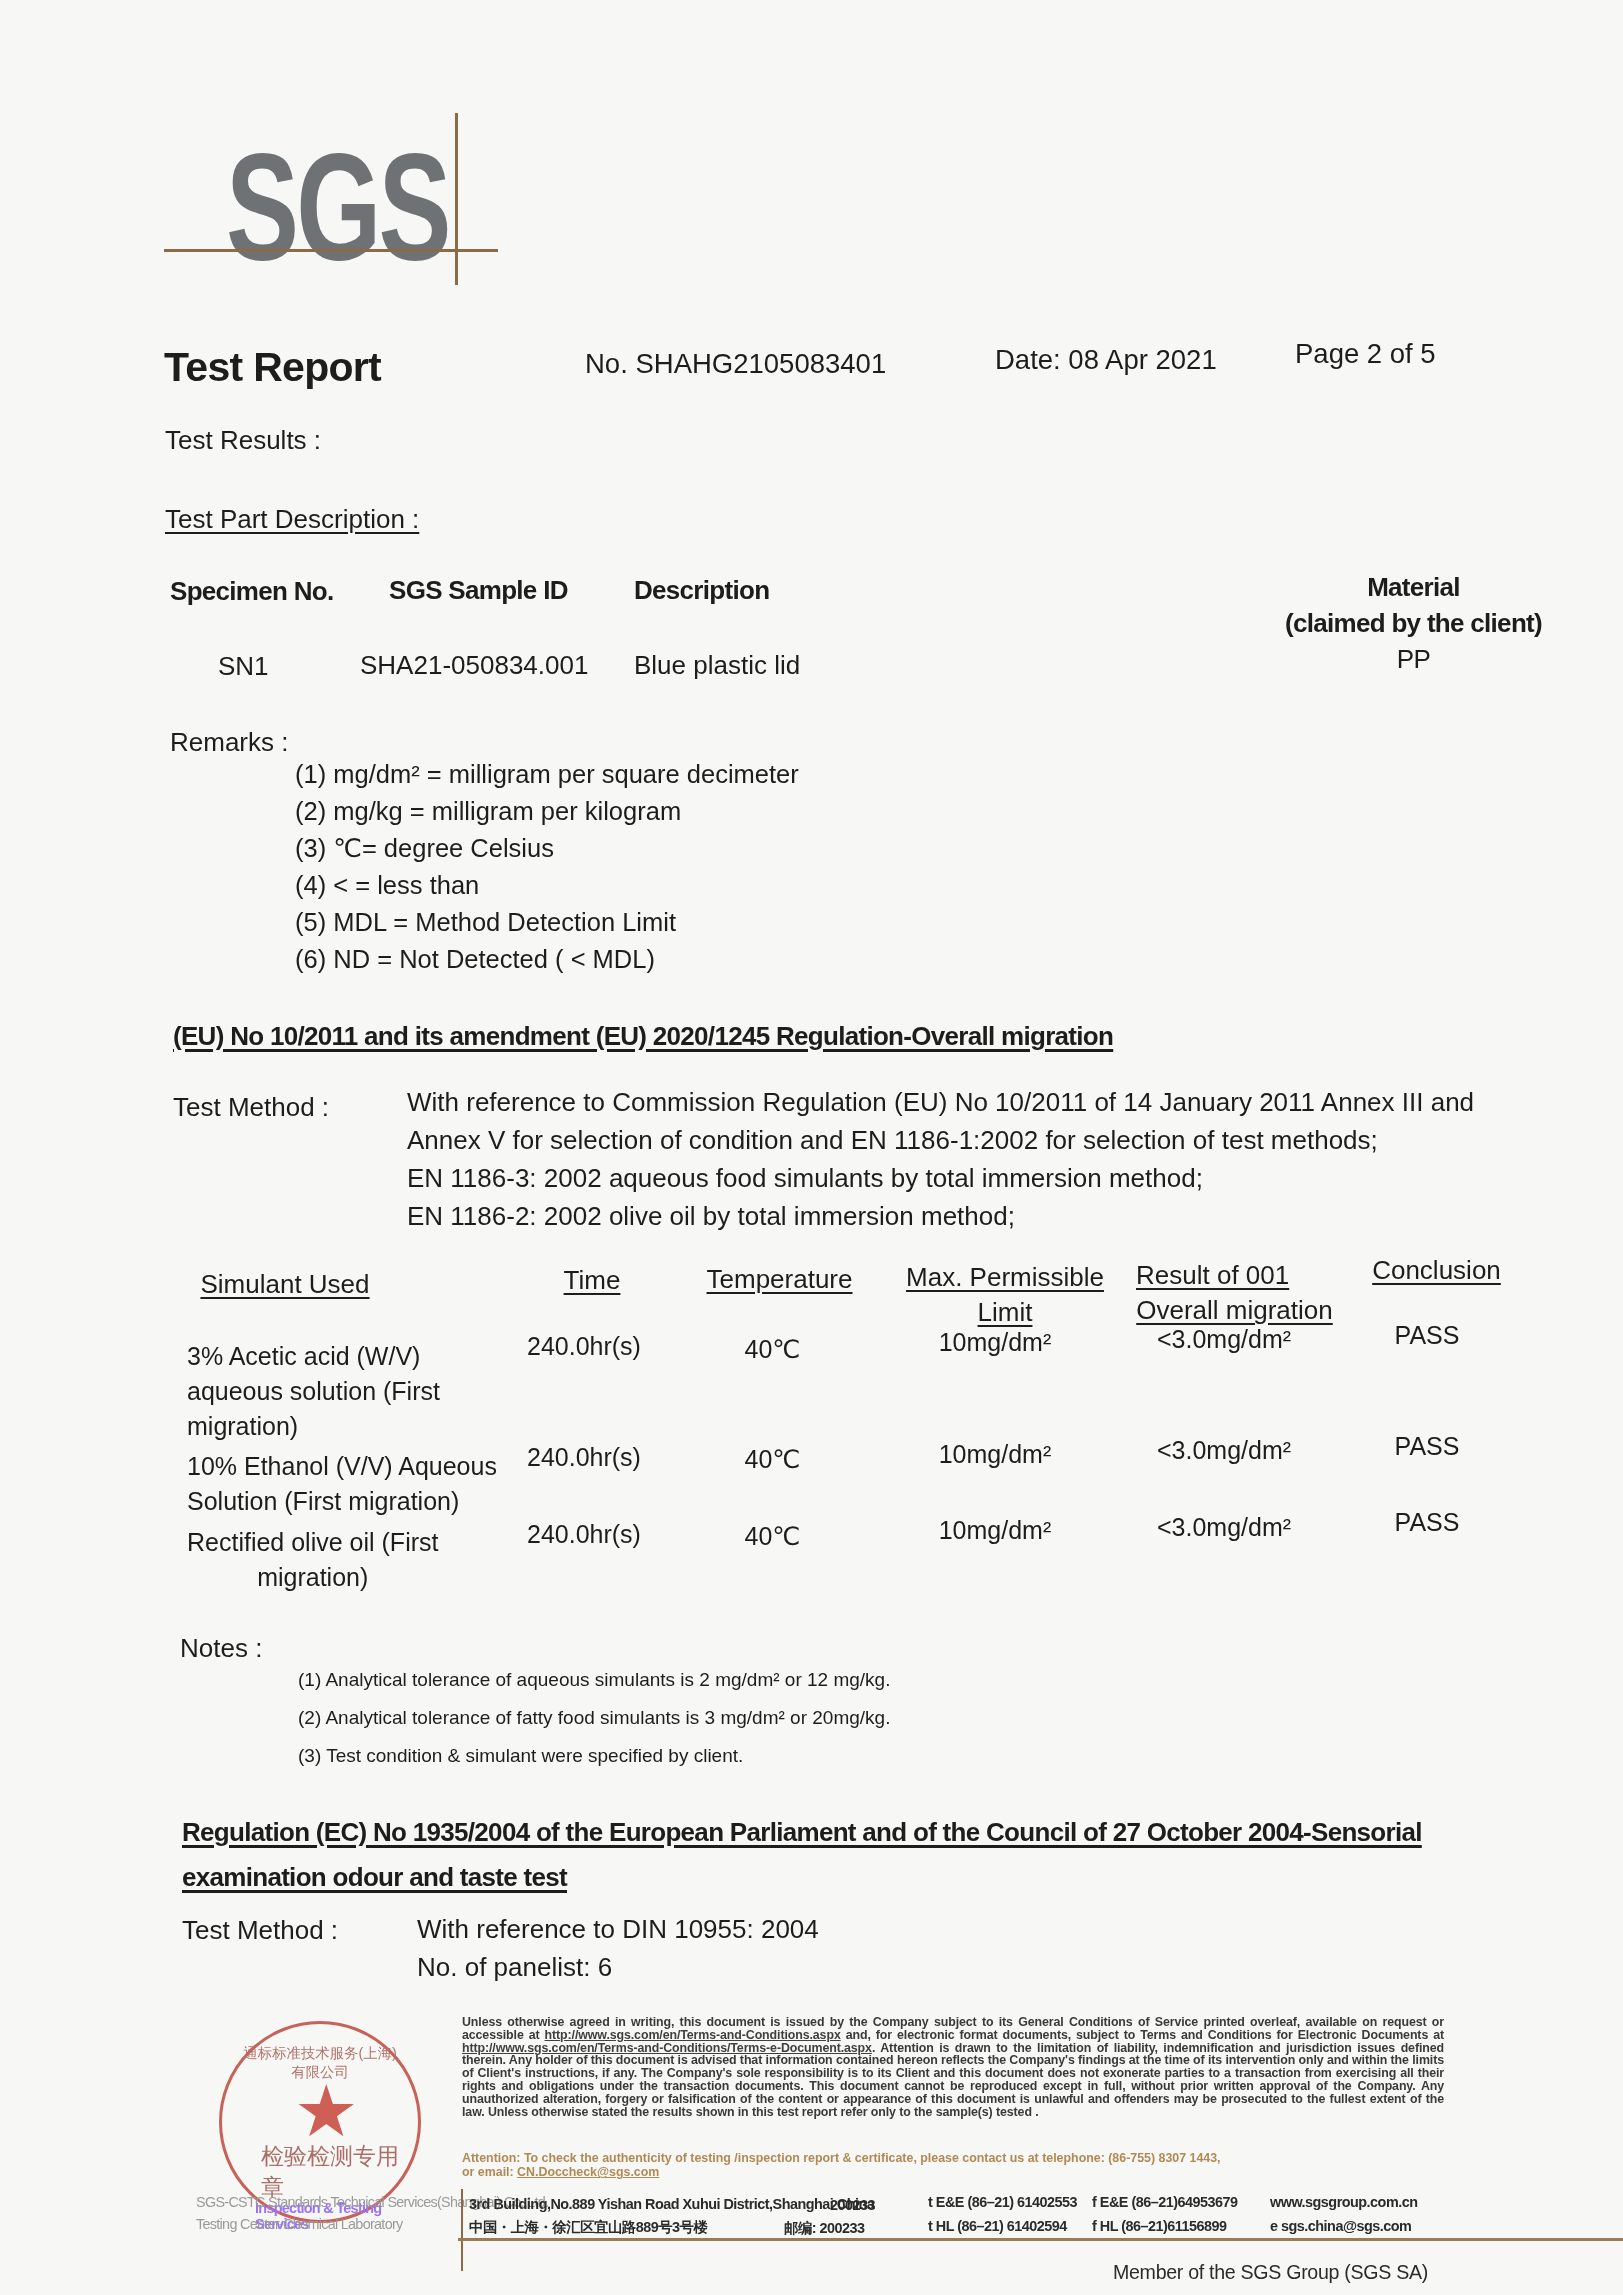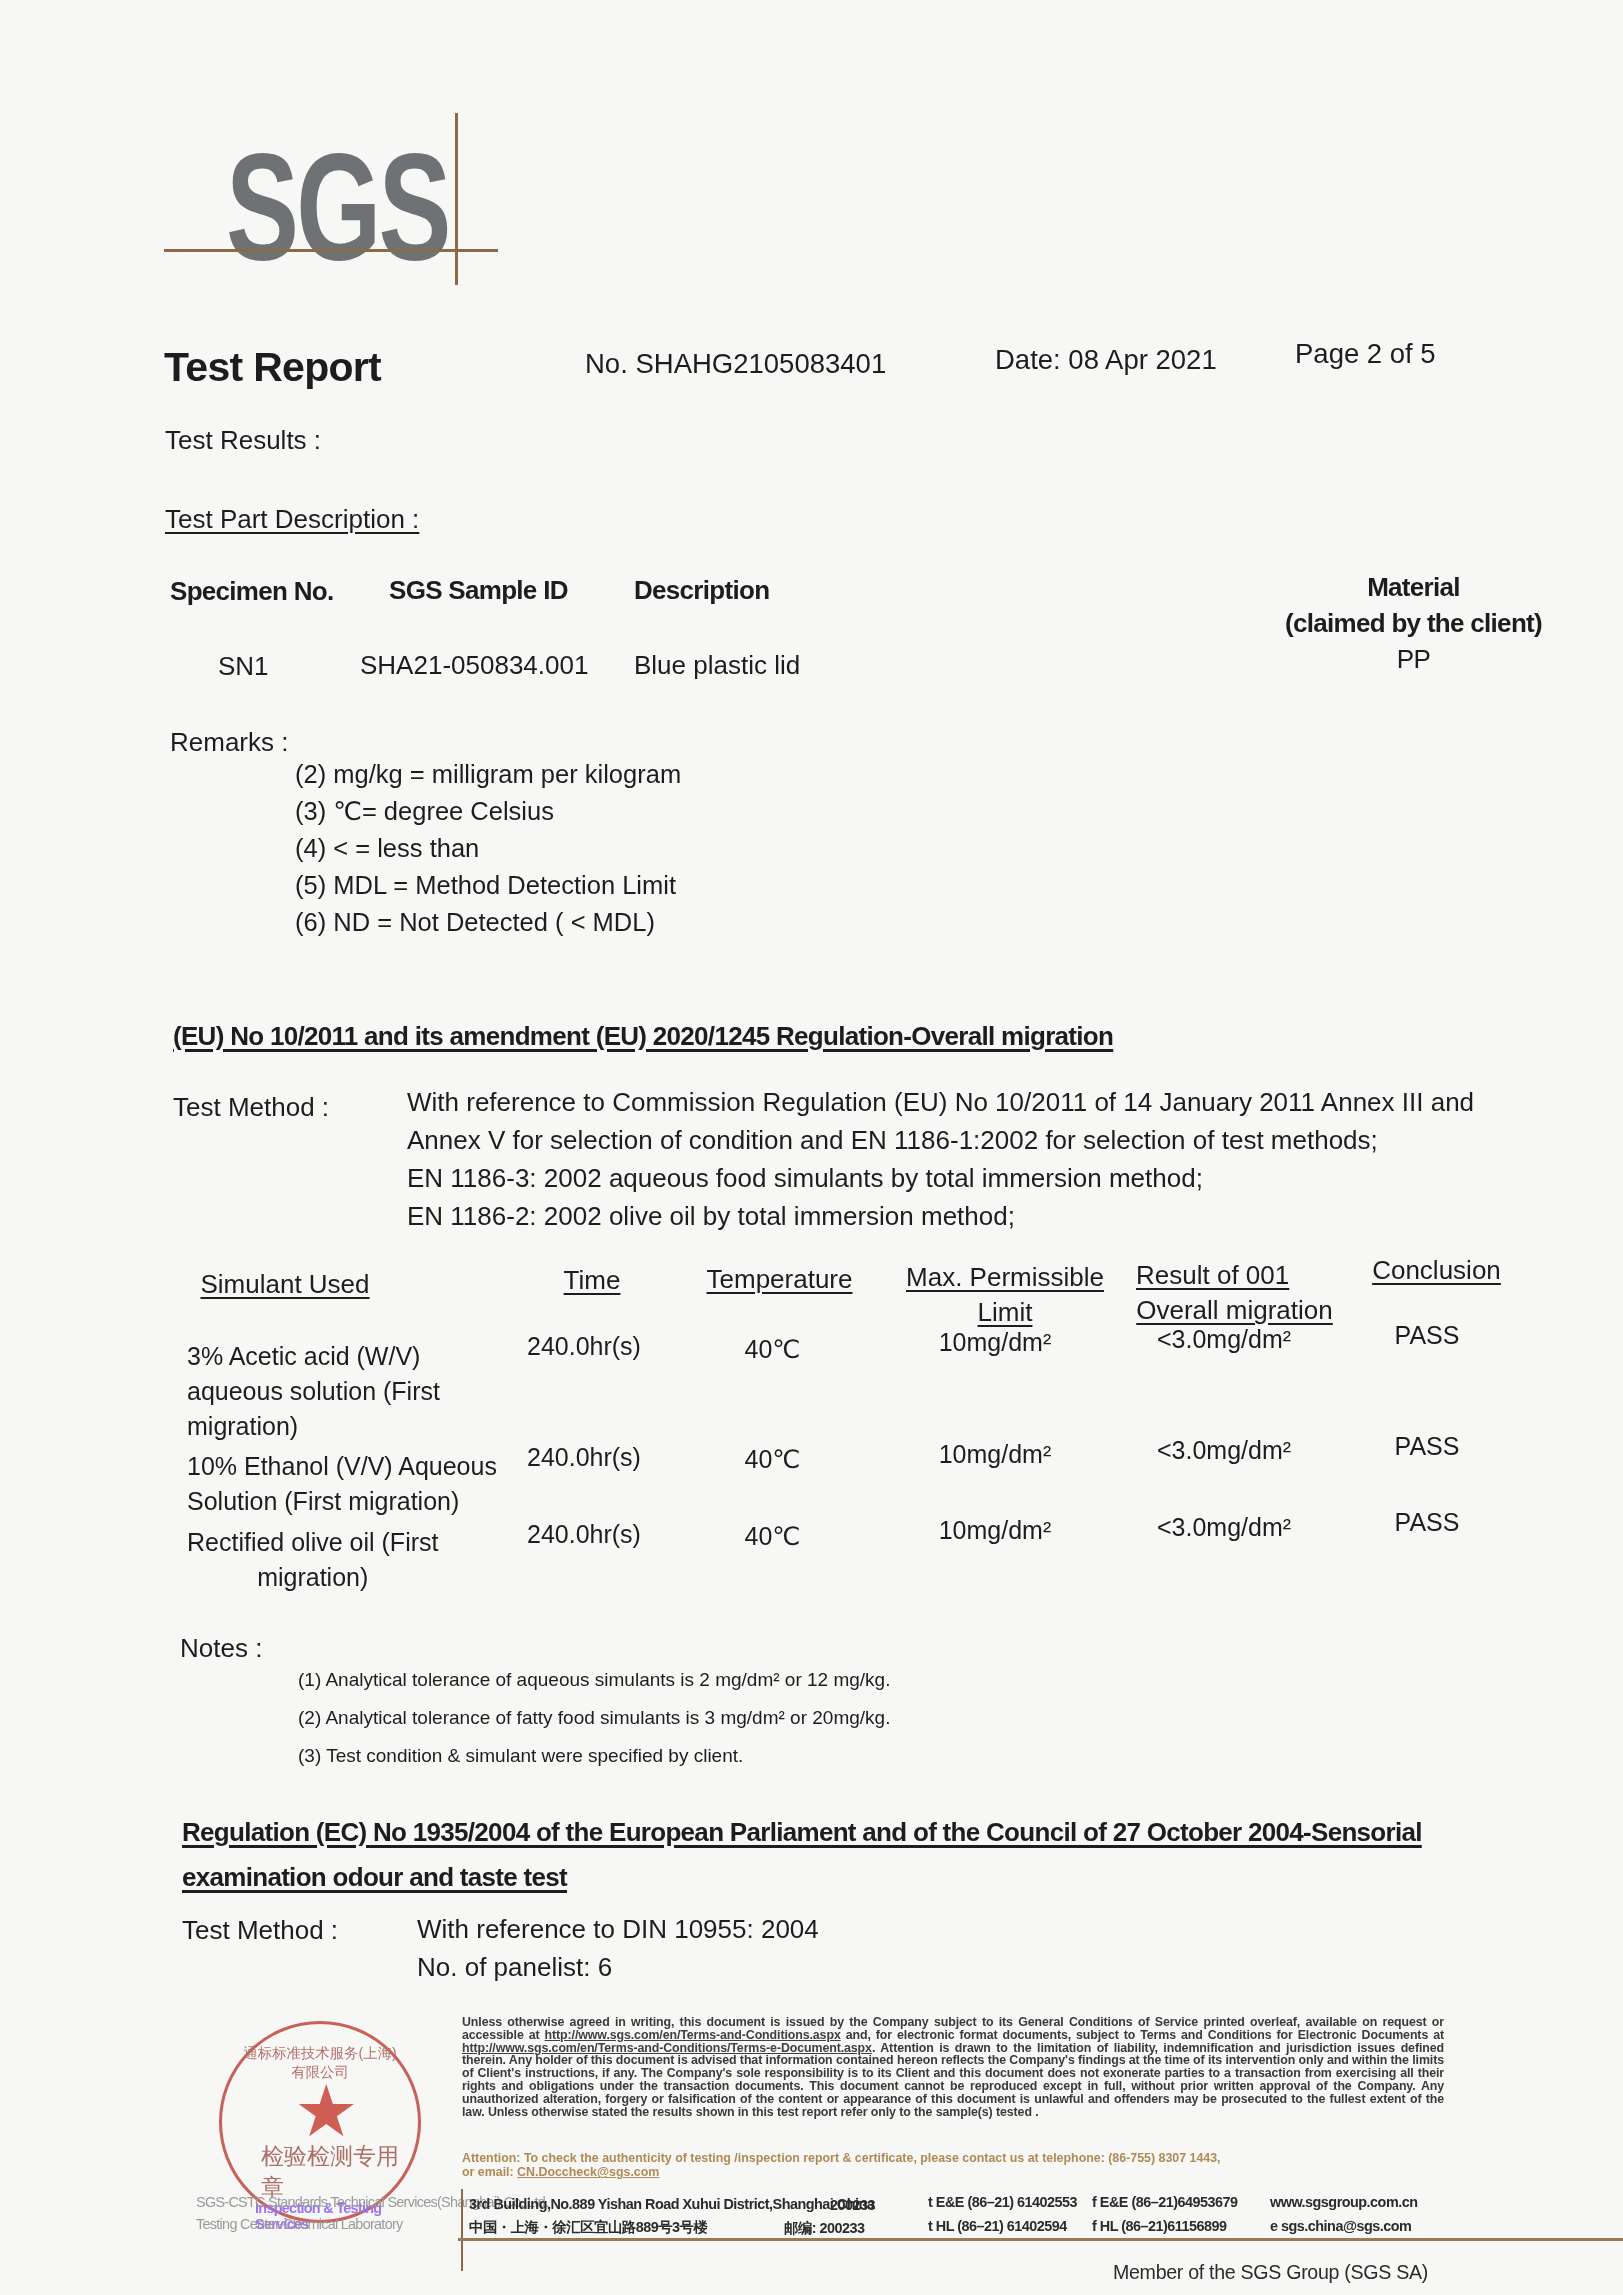--- a/index.html
+++ b/index.html
@@ -93,20 +93,21 @@
 </div>
 
 <div>
   <div class="abs t40" style="left:218px; top:651px;">SN1</div>
   <div class="abs t40" style="left:360px; top:650px;">SHA21-050834.001</div>
   <div class="abs t40" style="left:634px; top:650px;">Blue plastic lid</div>
 </div>
 
 <div class="abs t40" style="left:170px; top:727px;">Remarks :</div>
 <div class="abs remarks-list" style="left:295px; top:756px;">
+  <div>(1) mg/dm² = milligram per square decimeter</div>
   <div>(2) mg/kg = milligram per kilogram</div>
   <div>(3) ℃= degree Celsius</div>
   <div>(4) &lt; = less than</div>
   <div>(5) MDL = Method Detection Limit</div>
   <div>(6) ND = Not Detected ( &lt; MDL)</div>
 </div>
 
 <div class="abs section-title" style="left:173px; top:1021px;">(EU) No 10/2011 and its amendment (EU) 2020/1245 Regulation-Overall migration</div>
 
 <div class="abs t40" style="left:173px; top:1092px;">Test Method :</div>

